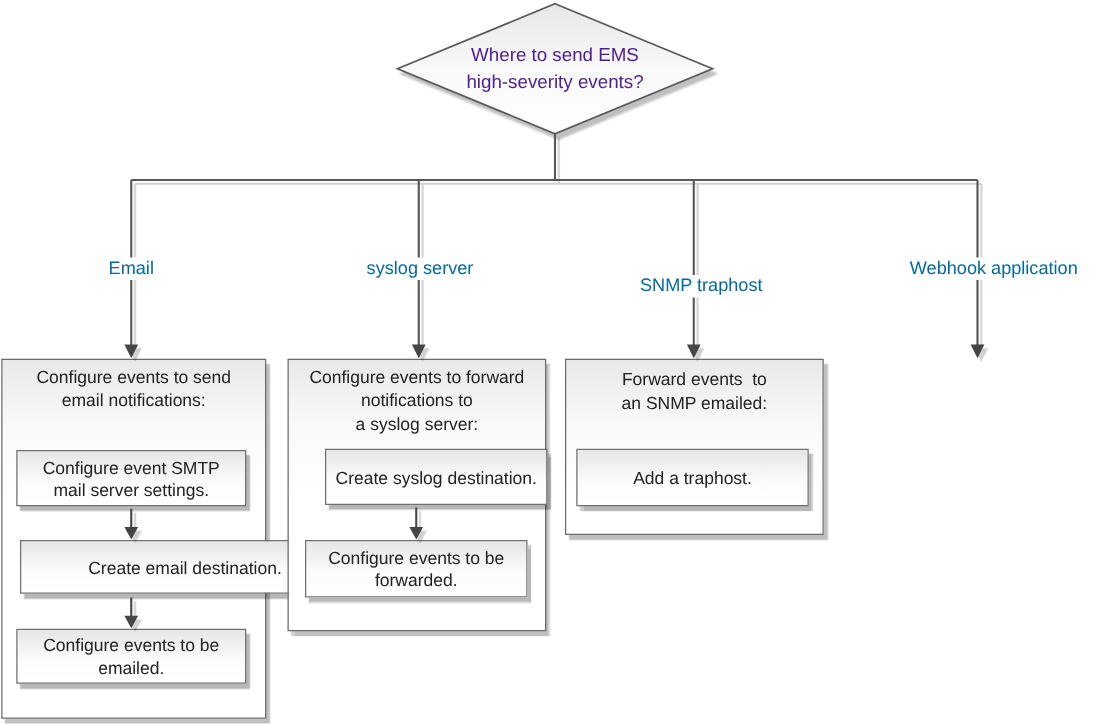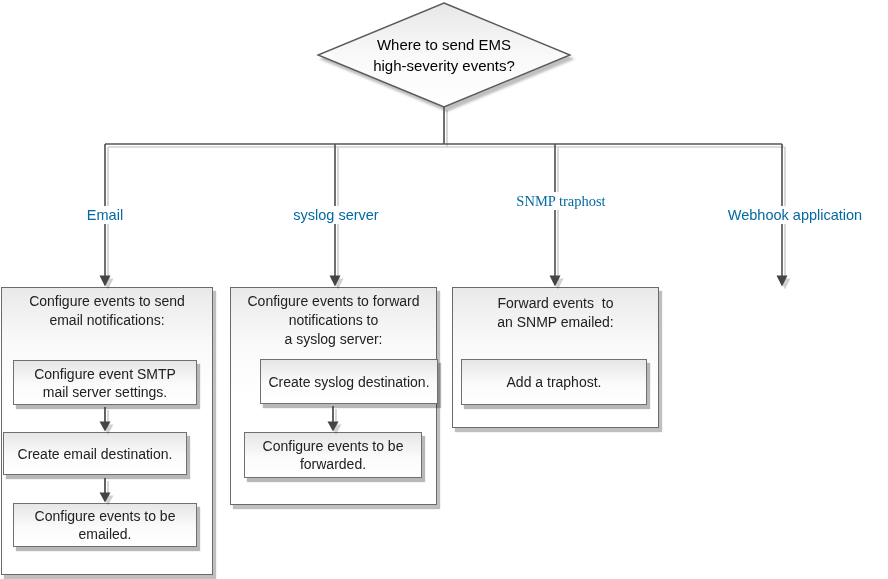--- a/index.html
+++ b/index.html
@@ -31,34 +31,34 @@
   .step.link-style{color:#1e4069;}
 
   .branch-label{
     position:absolute;z-index:10;transform:translateX(-50%);
     background:#ffffff;padding:0 4px;
     font-size:14.5px;line-height:18px;white-space:nowrap;color:#0369a1;
   }
   .diamond-text{
     position:absolute;z-index:10;left:444px;top:34px;transform:translateX(-50%);
     width:220px;text-align:center;font-size:15px;line-height:21px;
-    white-space:pre-wrap;color:#000000;
+    white-space:pre-wrap;color:#4c1d95;
   }
 </style>
 </head>
 <body>
 
 <div class="canvas">
 
   <div class="outer" style="left:1px;top:287px;width:210px;height:286px;">
     <div class="box-title" style="top:4px;">Configure events to send
 email notifications:</div>
     <div class="step" style="left:11px;top:72px;width:182px;height:43px;">Configure event SMTP
 mail server settings.</div>
-    <div class="step" style="left:1px;top:144px;width:182px;height:41px;">Create email destination.</div>
+    <div class="step" style="left:14px;top:144px;width:182px;height:41px;padding-left:40px;">Create email destination.</div>
     <div class="step" style="left:11px;top:215px;width:182px;height:42px;">Configure events to be
 emailed.</div>
   </div>
 
   <div class="outer" style="left:230px;top:287px;width:205px;height:216px;">
     <div class="box-title" style="top:4px;">Configure events to forward
 notifications to
 a syslog server:</div>
     <div class="step" style="left:13px;top:71px;width:176px;height:43px;margin-left:16px;">Create syslog destination.</div>
     <div class="step" style="left:13px;top:144px;width:176px;height:44px;">Configure events to be
@@ -108,16 +108,16 @@
       <polygon points="99.5,492.5 110.5,492.5 105,502.5"></polygon>
       <polygon points="327.5,421.5 338.5,421.5 333,431.5"></polygon>
     </g>
   </svg>
 
   <div class="diamond-text">Where to send EMS
 high-severity events?</div>
 
   <div class="branch-label" style="left:105px;top:206px;">Email</div>
   <div class="branch-label" style="left:336px;top:206px;">syslog server</div>
-  <div class="branch-label" style="left:561px;top:192px;font-family:Liberation Serif, serif;">SNMP traphost</div>
+  <div class="branch-label" style="left:561px;top:220px;">SNMP traphost</div>
   <div class="branch-label" style="left:795px;top:206px;">Webhook application</div>
 
 </div>
 
 </body></html>

